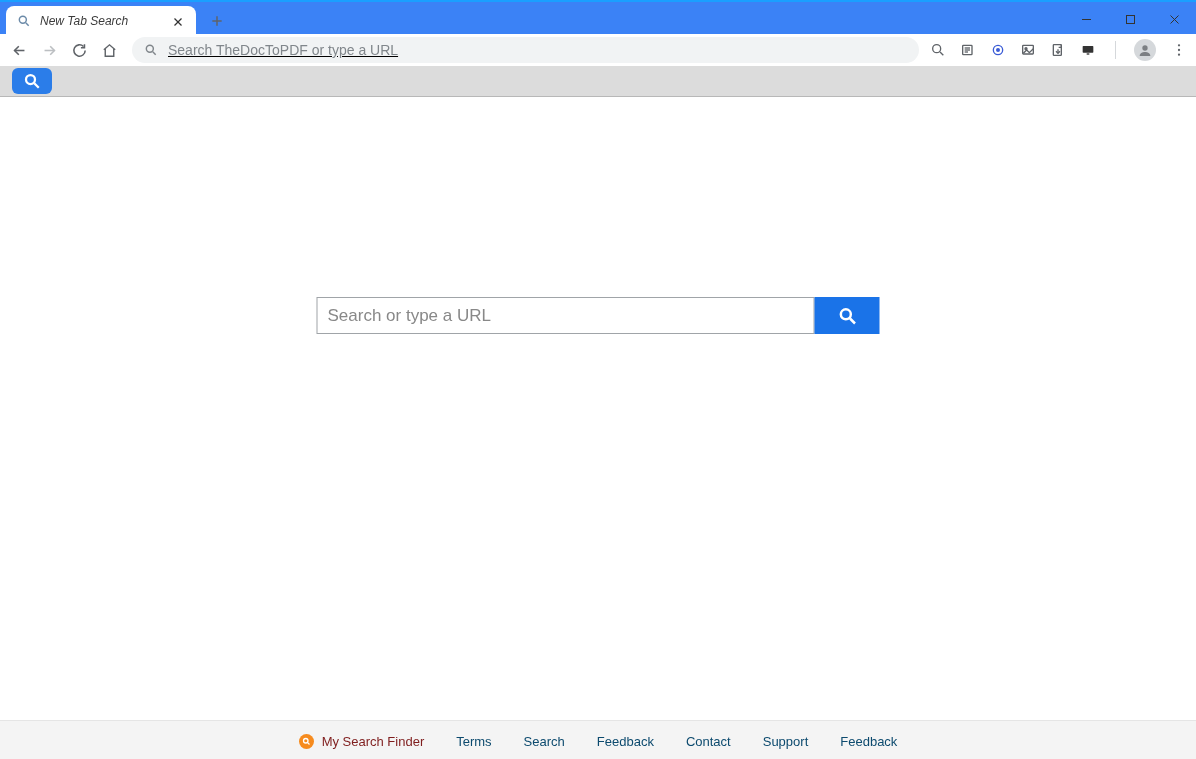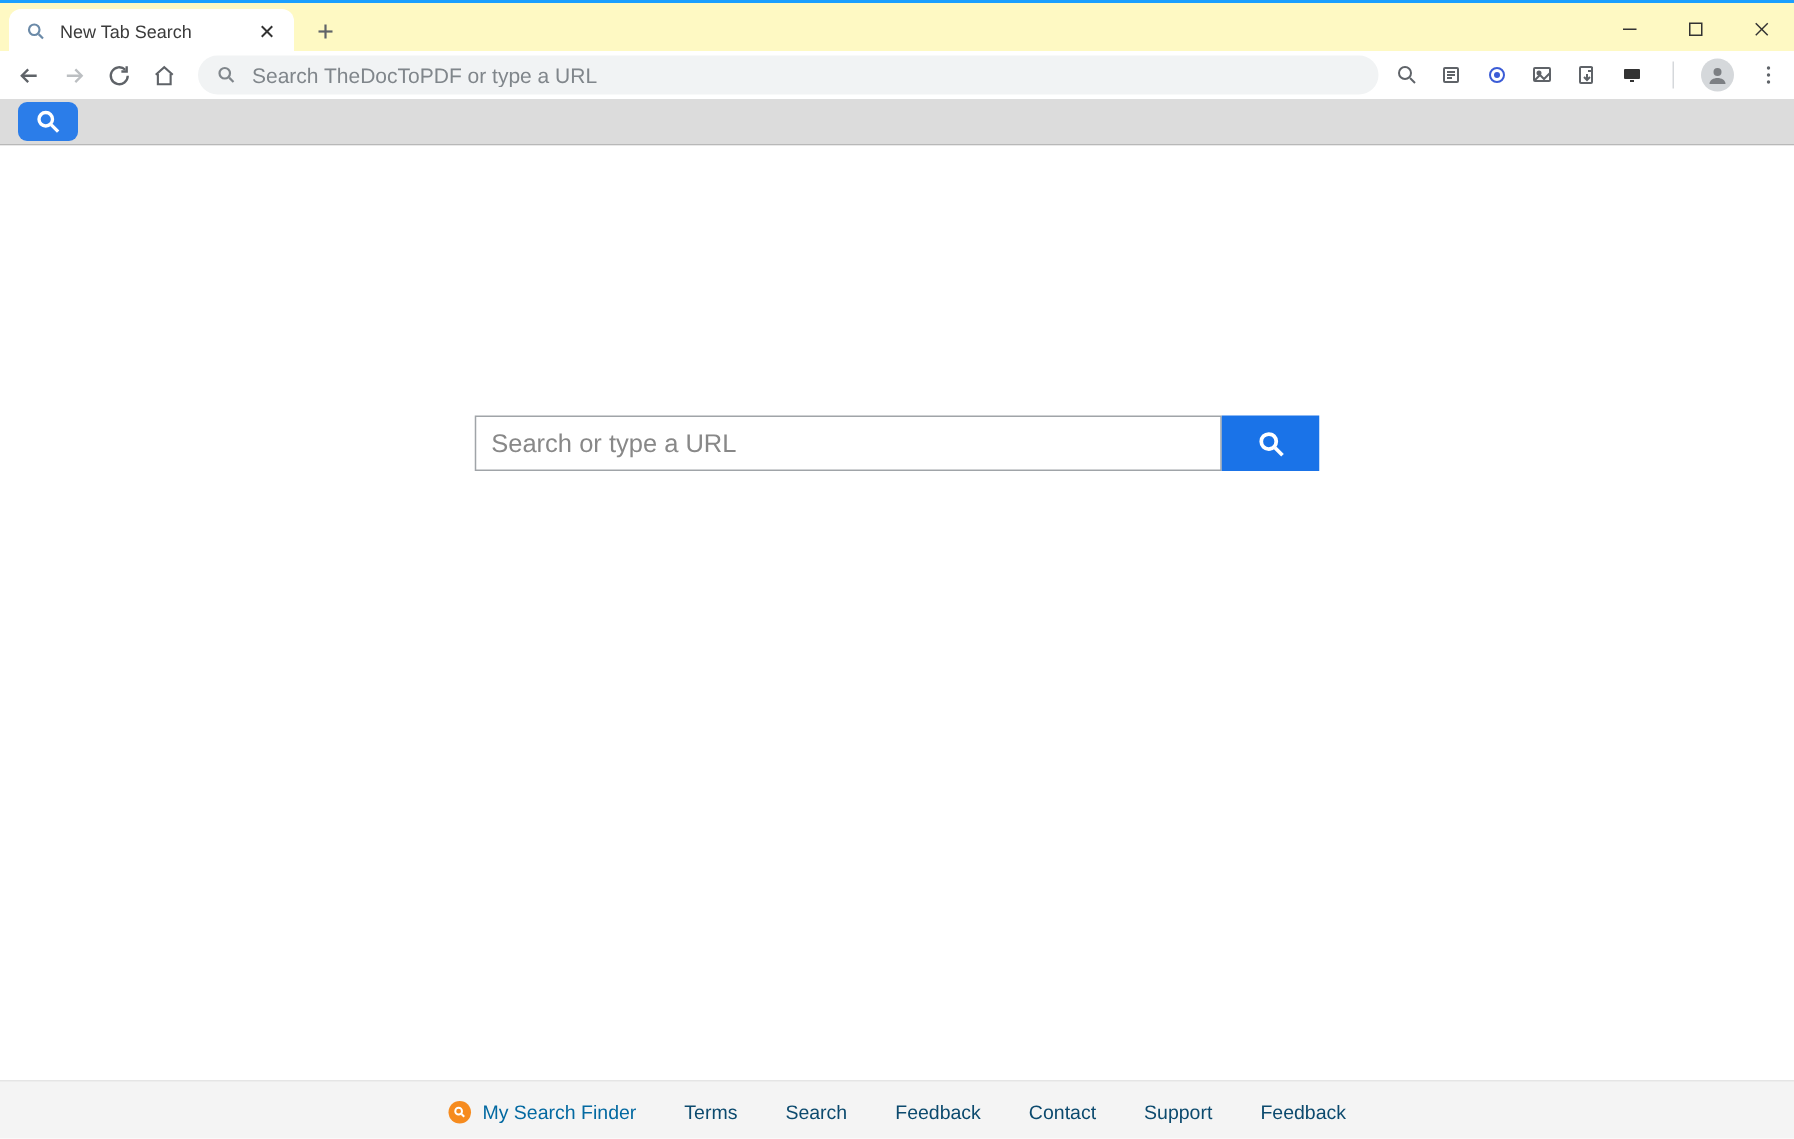--- a/index.html
+++ b/index.html
@@ -1,22 +1,23 @@
 <!DOCTYPE html>
 <html><head>
 <meta charset="utf-8">
 <style>
   * { margin: 0; padding: 0; box-sizing: border-box; font-family: "Segoe UI", Arial, sans-serif; }
   html, body { width: 1196px; height: 759px; overflow: hidden; background: #fff; }
 
   
   .titlebar {
     display: flex; align-items: flex-start; height: 34px;
-    background: #fef9c3; border-top: 2px solid #1a9fff;
+    background: #3b82f6; border-top: 2px solid #1a9fff;
     position: relative;
+    font-style: italic;
   }
   .tab {
     display: flex; align-items: center; height: 30px; margin-top: 4px;
     background: #fff; border-radius: 8px 8px 0 0; padding: 0 10px 0 10px;
     margin-left: 6px; width: 190px; position: relative;
   }
   .tab .favicon { width: 16px; height: 16px; margin-right: 8px; color: #6b8aa8; display:flex;align-items:center;justify-content:center;}
   .tab .title { font-size: 12px; color: #3b3b3b; flex: 1; white-space: nowrap; overflow:hidden;}
   .tab .close { width: 14px; height: 14px; color:#555; flex-shrink:0;}
   .newtab-btn {
@@ -25,21 +26,21 @@
   }
   .win-controls {
     position:absolute; right:0; top:0; height:34px; display:flex;
   }
   .wc-btn { width:44px; display:flex; align-items:center; justify-content:center; color:#333;}
   .wc-btn svg { width:11px; height:11px; }
 
   
   .toolbar {
     height: 30px; display:flex; align-items:center;
-    background:#fff; padding: 16px 6px; gap:4px;
+    background:#fff; padding: 16px 6px; gap:4px;text-decoration:underline;
   }
   .nav-btn { width:26px; height:26px; display:flex;align-items:center;justify-content:center; color:#5f6368; }
   .nav-btn.disabled { color:#b7bbc0; }
   .omnibox {
     flex:1; height:26px; margin:0 6px; border-radius:14px;
     background:#f1f3f4; display:flex; align-items:center; padding:0 12px;
     color:#80868b; font-size:14px;
   }
   .omnibox .sicon { width:14px; height:14px; margin-right:10px; color:#80868b; }
   .omnibox input {
@@ -73,41 +74,41 @@
   }
   .ext-search-btn svg{stroke:#fff;}
 
   
   .content {
     position:relative; height: calc(759px - 34px - 30px - 31px - 41px);
     background:#fff;
   }
   .center-wrap {
     position:absolute; left:50%; transform:translateX(-50%);
-    top:180px; display:flex;
+    top:200px; display:flex;
   }
   .center-input {
     width:498px; height:37px;
     border:1px solid #a0a4a8; font-size:17px; padding:0 10px;
     outline:none;color:#222;
   }
   .center-input::placeholder{color:#888;}
   .center-btn {
     width:65px; height:37px; background:#1a73e8; border:none;
     display:flex;align-items:center;justify-content:center;
   }
   .center-btn svg{stroke:#fff;}
 
   
   .footer {
     height:41px; background:#f4f4f4; display:flex; align-items:center;
     justify-content:center; gap:32px; font-size:13px; color:#8a8a8a;
     border-top:1px solid #e5e5e5;
   }
-  .footer .logo-wrap{display:flex;align-items:center;gap:8px;color:#0369a1;}
+  .footer .logo-wrap{display:flex;align-items:center;gap:8px;color:#7f1d1d;}
   .footer .logo{
     width:15px;height:15px;border-radius:50%;
     background:#f68b1e;display:flex;align-items:center;justify-content:center;
   }
   .footer a{color:#0c4a6e;text-decoration:none;}
 </style>
 </head>
 <body>
 
 <div class="titlebar">

